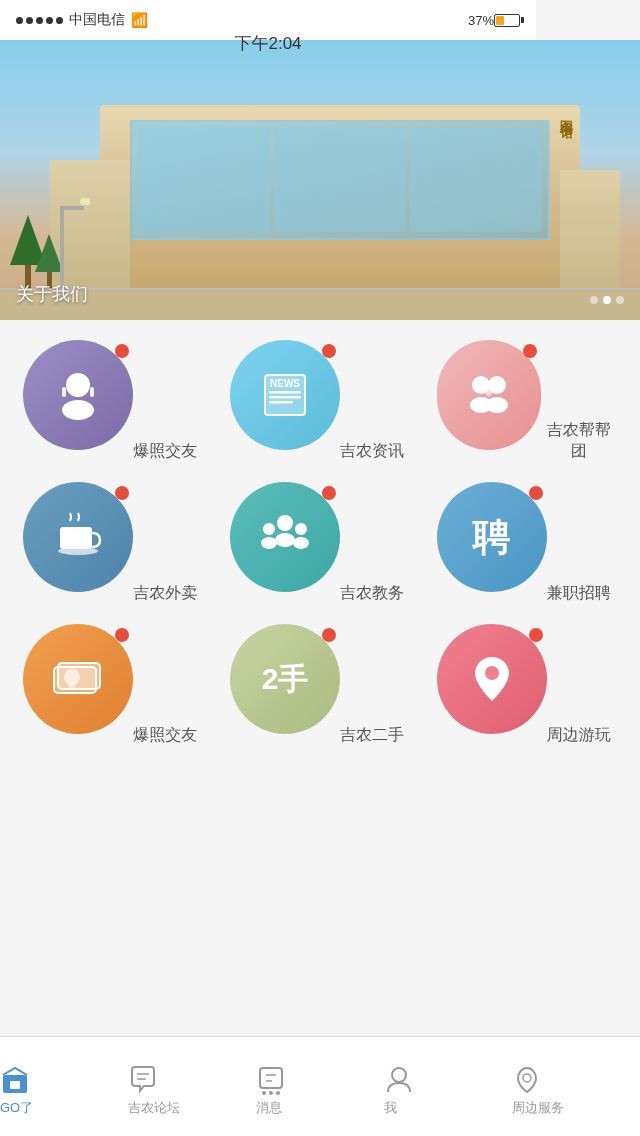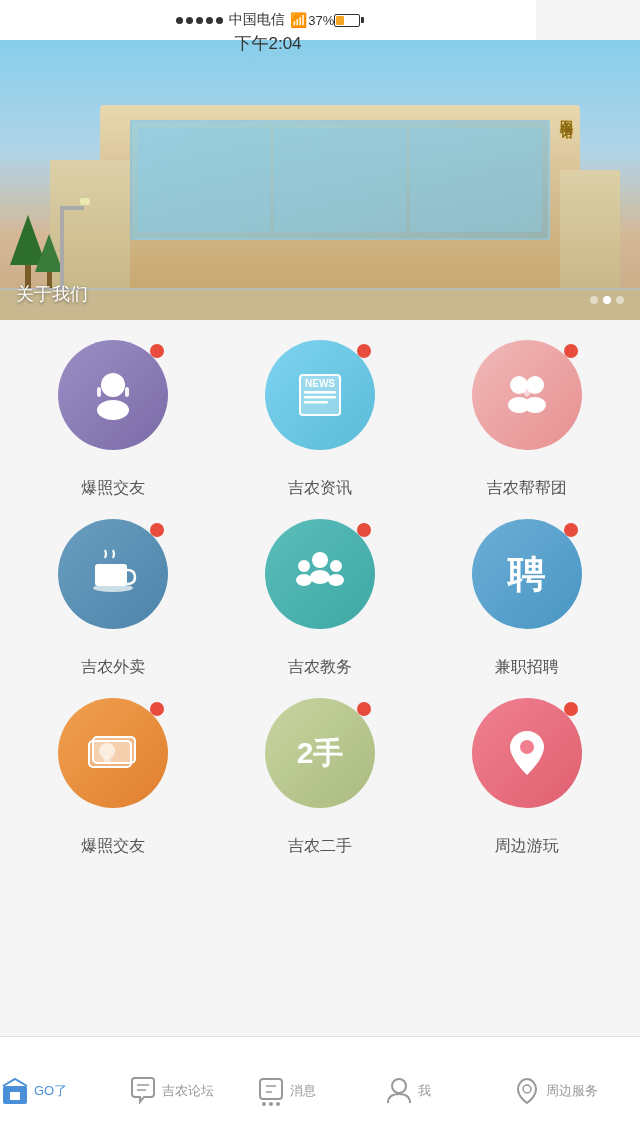--- a/index.html
+++ b/index.html
@@ -13,21 +13,21 @@
       position: relative;
     }
 
     
     .status-bar {
       width: 536px;
       height: 40px;
       background: #fff;
       display: flex;
       align-items: center;
-      justify-content: center;
+      justify-content: space-between;
       padding: 0 16px;
       font-size: 14px;
       color: #333;
       position: relative;
       z-index: 10;
     }
     .status-left { display: flex; align-items: center; gap: 6px; }
     .status-dots { display: flex; gap: 3px; }
     .status-dot { width: 7px; height: 7px; background: #333; border-radius: 50%; }
     .status-center { font-size: 17px; font-weight: normal; position: absolute; left: 50%; transform: translateX(-50%); margin-top: 47px; }
@@ -78,26 +78,24 @@
       background: #f5f5f5;
       padding: 20px 10px;
     }
     .grid-row {
       display: flex;
       justify-content: space-around;
       margin-bottom: 20px;
     }
     .grid-item {
       display: flex;
-      flex-direction: column;
-      align-items: center;
+      align-items: flex-end;
       width: 180px;
       cursor: pointer;
       position: relative;
-      gap: 16px;
     }
     .icon-circle {
       width: 110px;
       height: 110px;
       border-radius: 55px;
       display: flex;
       align-items: center;
       justify-content: center;
       margin-bottom: 12px;
       position: relative;
@@ -140,22 +138,22 @@
       right: 0;
       height: 100px;
       background: white;
       border-top: 1px solid #ddd;
       display: flex;
       align-items: center;
       justify-content: space-around;
     }
     .tab-item {
       display: flex;
-      flex-direction: row;
-      align-items: center;
+      flex-direction: column;
+      align-items: flex-start;
       gap: 4px;
       cursor: pointer;
       flex: 1;
       padding-top: 8px;
     }
     .tab-label { font-size: 13px; color: #999; }
     .tab-item.active .tab-label { color: #4a90d9; }
     .tab-icon-svg { width: 30px; height: 30px; }
   </style>
 </head>

